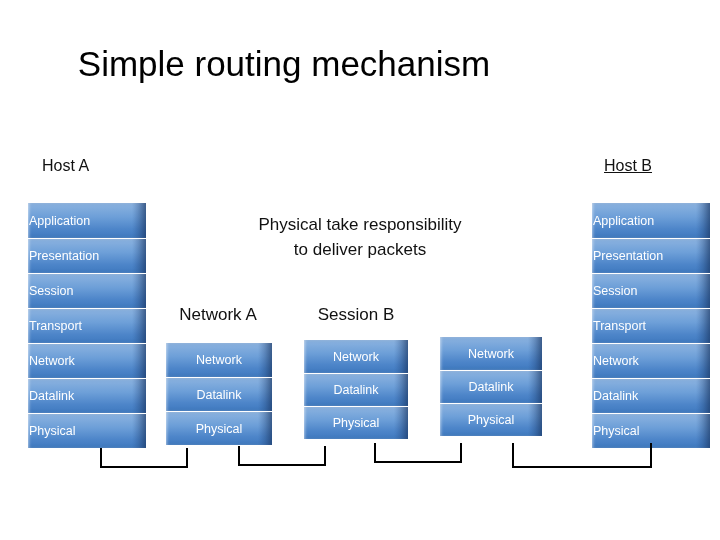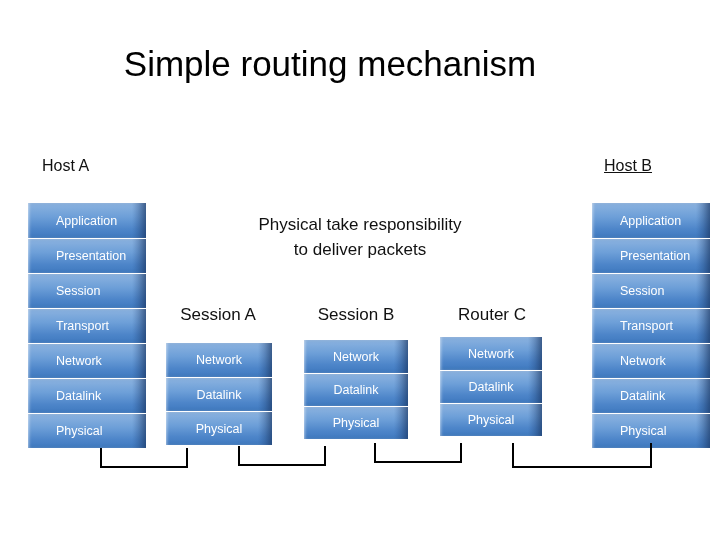--- a/index.html
+++ b/index.html
@@ -24,21 +24,20 @@
     position: absolute;
     left: 0;
     top: 44px;
     width: 568px;
     text-align: center;
     font-size: 35px;
     font-weight: normal;
     color: #000000;
     letter-spacing: 0px;
     font-family: "Liberation Sans", sans-serif;
-    padding-left: 46px;
   }
   .host-label {
     position: absolute;
     font-size: 16px;
     color: #111111;
     font-family: "Liberation Sans", sans-serif;
     white-space: nowrap;
   }
   .router-label {
     position: absolute;
@@ -60,21 +59,21 @@
     position: absolute;
   }
   .layer {
     position: relative;
     box-sizing: border-box;
     color: #ffffff;
     font-size: 12.5px;
     font-family: "Liberation Sans", sans-serif;
     display: flex;
     align-items: center;
-    padding-left: 28px;
+    padding-left: 1px;
     border-top: 1px solid #ffffff;
     background: linear-gradient(to bottom, #8cb3e0 0%, #6d9fd8 40%, #4d85c9 75%, #3f79bf 100%);
     box-shadow: inset -7px 0 9px -6px rgba(0,0,0,0.45), inset 2px 0 3px -1px rgba(255,255,255,0.55);
   }
   .layer.first {
     border-top: none;
   }
   .layer .lbl {
     position: relative;
     z-index: 2;
@@ -109,23 +108,22 @@
 
   <div class="host-label" style="left:42px; top:157px;">Host A</div>
 
   <div class="host-label" style="left:604px; top:157px;text-decoration:underline;">Host B</div>
 
   <div class="note" style="left:208px; top:212px; width:304px;">
     <div>Physical take responsibility</div>
     <div>to deliver packets</div>
   </div>
 
-  <div class="router-label" style="left:168px; top:305px; width:100px;">Session A</div>
+  <div class="router-label" style="left:168px; top:305px; width:100px;">Network A</div>
   <div class="router-label" style="left:306px; top:305px; width:100px;">Session B</div>
-  <div class="router-label" style="left:442px; top:305px; width:100px;">Router C</div>
 
   <div class="stack" style="left:28px; top:203px; width:118px;">
     <div class="layer first" style="height:35px;">
         <span class="lbl">Application</span>
       </div>
     <div class="layer" style="height:35px;">
         <span class="lbl">Presentation</span>
       </div>
     <div class="layer" style="height:35px;">
         <span class="lbl">Session</span>

